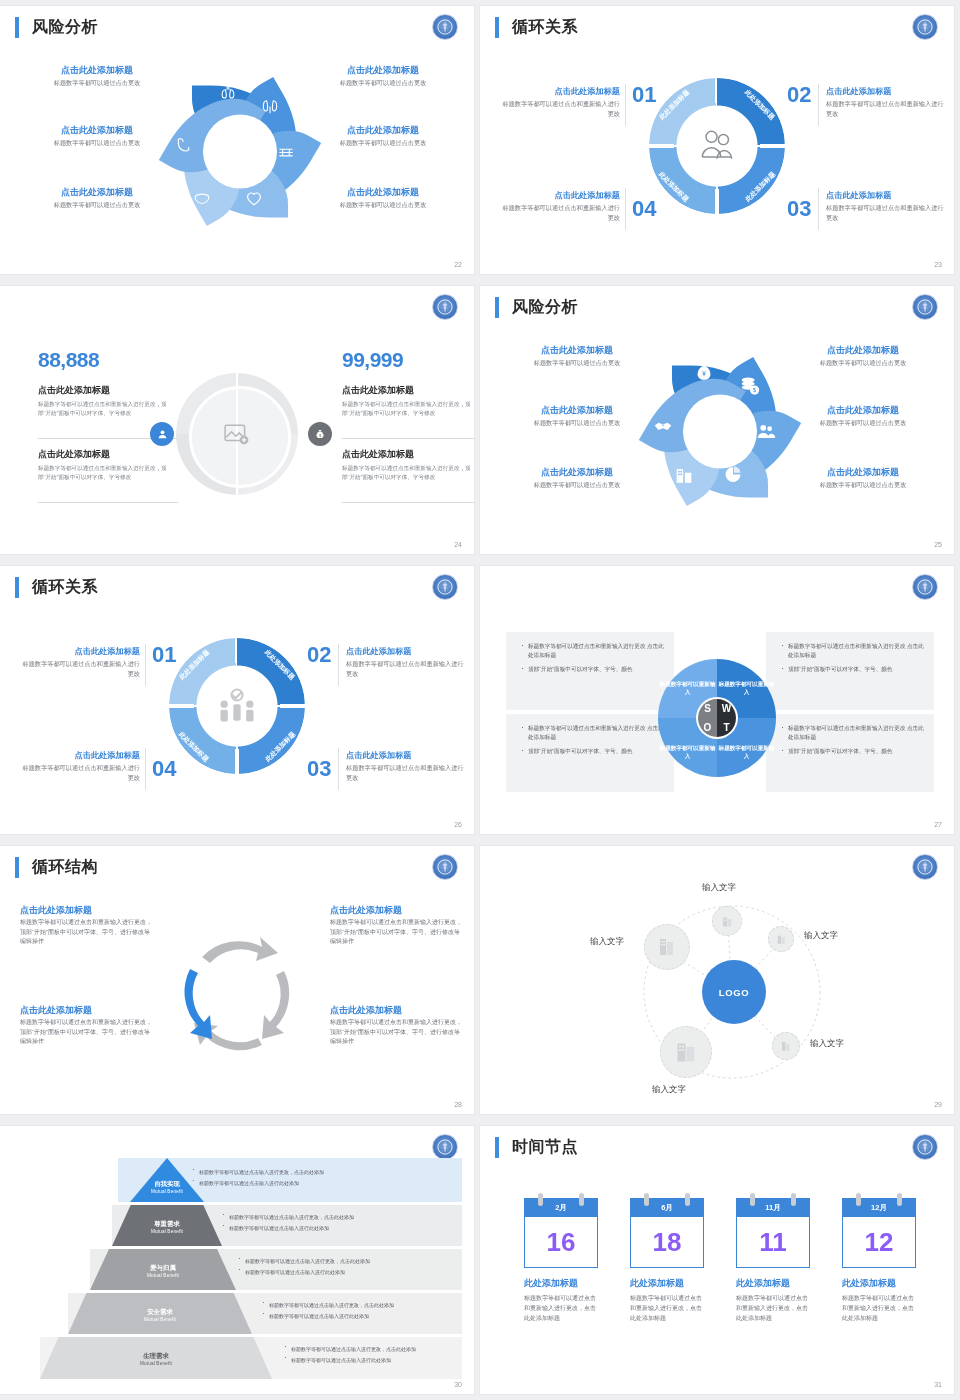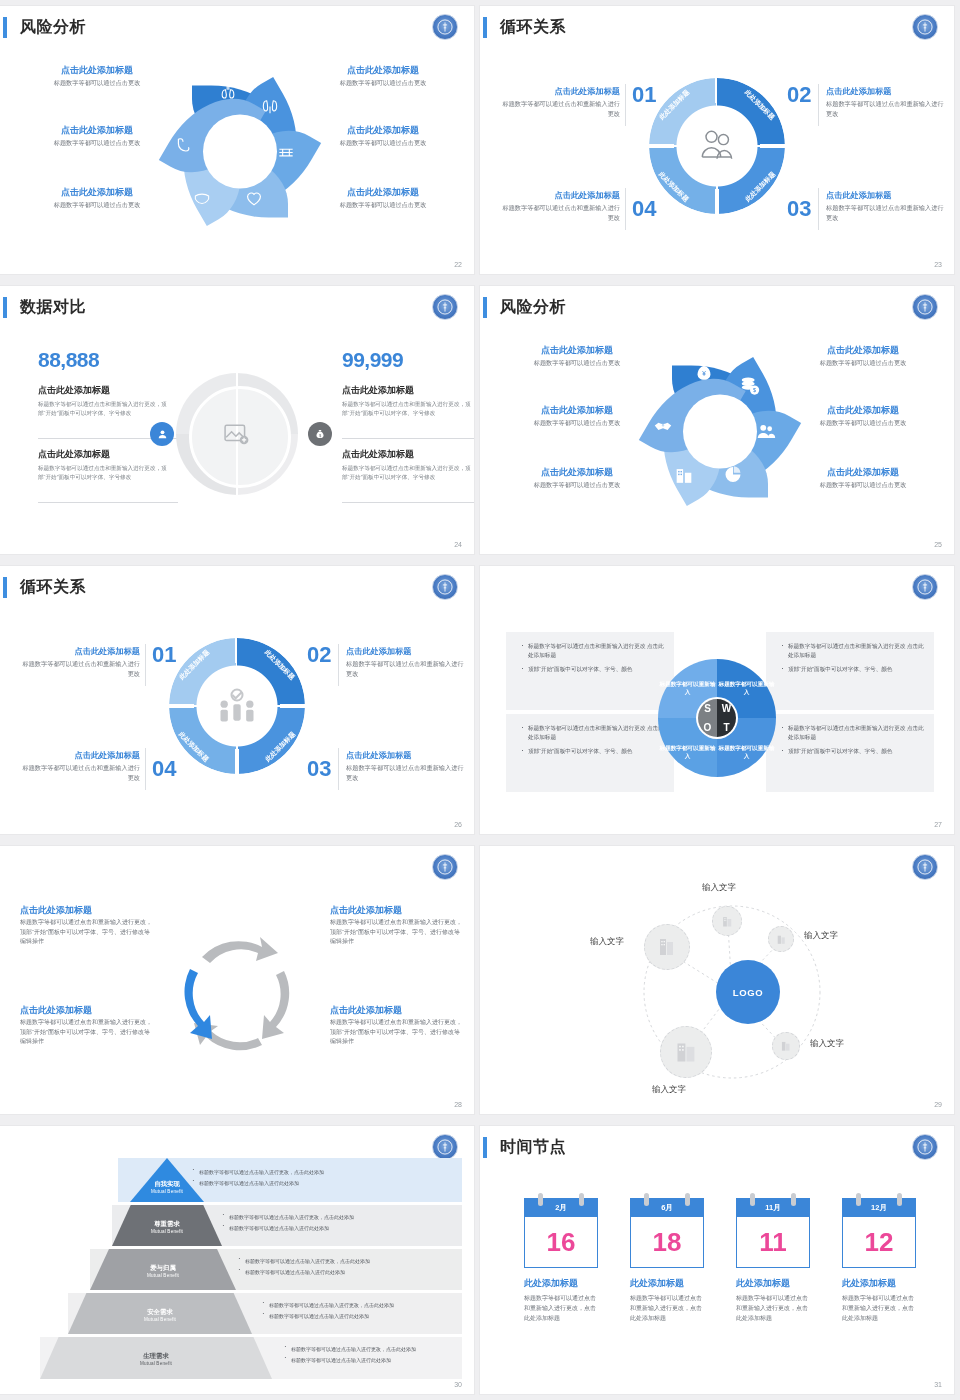--- a/index.html
+++ b/index.html
@@ -8,21 +8,21 @@
 
   .grid { width:960px; height:1400px; display:grid;
           grid-template-columns:repeat(2,480px);
           grid-template-rows:repeat(5,280px); }
 
   .slide { position:relative; width:480px; height:280px; padding:6px 6px 6px 0; }
   .canvas { position:relative; width:100%; height:100%; background:#fff;
             box-shadow:0 0 0 1px #e8e8ea; overflow:hidden; }
 
   
-  .hdr { position:absolute; left:0; top:8px; height:26px; width:100%; }
+  .hdr { position:absolute; left:12px; top:8px; height:26px; width:100%; }
   .accent { position:absolute; left:3px; top:3px; width:4px; height:21px; background:#3e8ee0; }
   .title { position:absolute; left:20px; top:0px; font-size:16px; font-weight:bold;
            color:#2b2b2b; letter-spacing:.5px; line-height:26px; }
   .logo { position:absolute; right:16px; top:8px; width:26px; height:26px; border-radius:50%;
           background:radial-gradient(circle at 50% 45%, #7fa8dd 0%, #4a7cc4 55%, #2f5fa8 100%);
           border:1.5px solid #bfcfe6; display:flex; align-items:center; justify-content:center; }
   .logo svg { width:20px; height:20px; }
   .pgno { position:absolute; right:12px; bottom:6px; font-size:7px; color:#9aa0a6; }
 
   
@@ -123,21 +123,21 @@
   .py-txt li { list-style:none; position:relative; padding-left:7px; font-size:5px; line-height:8px;
                color:#55595f; margin-bottom:3px; }
   .py-txt li:before { content:"·"; position:absolute; left:0; top:-2px; font-size:8px; }
 
   
   .cal { position:absolute; width:74px; }
   .cal-card { position:relative; width:74px; height:70px; border:1.2px solid #3b86d8; background:#fff; }
   .cal-hd { height:18px; background:#3b86d8; color:#fff; font-size:7.5px; font-weight:bold;
             display:flex; align-items:center; justify-content:center; }
   .cal-day { height:50px; display:flex; align-items:center; justify-content:center;
-             font-size:26px; font-weight:bold; color:#ec4899; }
+             font-size:26px; font-weight:bold; color:#8b5cf6; }
   .cal-ring { position:absolute; top:-6px; width:5px; height:13px; border-radius:3px; background:#c9ccd1; }
   .cal-h { font-size:9px; margin-top:9px; }
   .cal-p { font-size:6px; line-height:10px; color:#6e737a; margin-top:3px; }
 </style>
 </head>
 <body>
 
 <div class="grid">
 
   <div class="slide">
@@ -271,24 +271,20 @@
         <div class="h t-blue">点击此处添加标题</div>
         <div class="p">标题数字等都可以通过点击和重新输入进行更改</div>
         </div>
 
       <div class="pgno">23</div>
     </div>
   </div>
 
   <div class="slide">
     <div class="canvas">
-      <div class="hdr">
-        <div class="accent"></div>
-        <div class="title">数据对比</div>
-      </div>
       <div class="logo">
         <svg viewBox="0 0 24 24">
             <circle cx="12" cy="12" r="8.5" fill="none" stroke="#ffffff" stroke-width="1"></circle>
             <path d="M12 6.5 v11 M9.5 9.5 h5 M10.5 13 h3" stroke="#fff" stroke-width="1" fill="none"></path>
           </svg>
       </div>
 
       <div class="big-num" style="left:38px;top:62px;">88,888</div>
       <div class="big-num" style="left:342px;top:62px;">99,999</div>
 
@@ -548,20 +544,24 @@
           </div>
         </div>
       </div>
 
       <div class="pgno">27</div>
     </div>
   </div>
 
   <div class="slide">
     <div class="canvas">
+      <div class="hdr">
+        <div class="accent"></div>
+        <div class="title">循环结构</div>
+      </div>
       <div class="logo">
         <svg viewBox="0 0 24 24">
             <circle cx="12" cy="12" r="8.5" fill="none" stroke="#ffffff" stroke-width="1"></circle>
             <path d="M12 6.5 v11 M9.5 9.5 h5 M10.5 13 h3" stroke="#fff" stroke-width="1" fill="none"></path>
           </svg>
       </div>
 
       <div class="ar-ring">
         <svg viewBox="0 0 142 142" style="position:absolute;inset:0;width:100%;height:100%">
           <g fill="#b9bbbe">
@@ -601,21 +601,21 @@
             <circle cx="12" cy="12" r="8.5" fill="none" stroke="#ffffff" stroke-width="1"></circle>
             <path d="M12 6.5 v11 M9.5 9.5 h5 M10.5 13 h3" stroke="#fff" stroke-width="1" fill="none"></path>
           </svg>
       </div>
 
       <div class="hub">
         <svg style="position:absolute;inset:0;width:100%;height:100%" viewBox="0 0 480 240">
           <ellipse cx="252" cy="118" rx="88" ry="86" fill="none" stroke="#d6d8db" stroke-width="1" stroke-dasharray="2.5 3"></ellipse>
           <path d="M252 118 L248 52 M252 118 L300 68 M252 118 L188 78 M252 118 L305 174 M252 118 L205 180" stroke="#d8dadd" stroke-width="1" stroke-dasharray="2.5 3" fill="none"></path>
         </svg>
-        <div class="hub-center" style="left:236px;top:86px;">LOGO</div>
+        <div class="hub-center" style="left:222px;top:86px;">LOGO</div>
 
         <div class="hub-node" style="left:232px;top:32px;width:30px;height:30px;">
           <svg viewBox="0 0 24 24" width="15" height="15">
               <rect x="5" y="5" width="6" height="15" fill="#c8cacd"></rect>
               <rect x="12" y="8" width="6" height="12" fill="#d8dadd"></rect>
               <rect x="6.3" y="7" width="1.3" height="1.3" fill="#fff"></rect>
               <rect x="8.6" y="7" width="1.3" height="1.3" fill="#fff"></rect>
               <rect x="6.3" y="10" width="1.3" height="1.3" fill="#fff"></rect>
               <rect x="8.6" y="10" width="1.3" height="1.3" fill="#fff"></rect>
             </svg>

